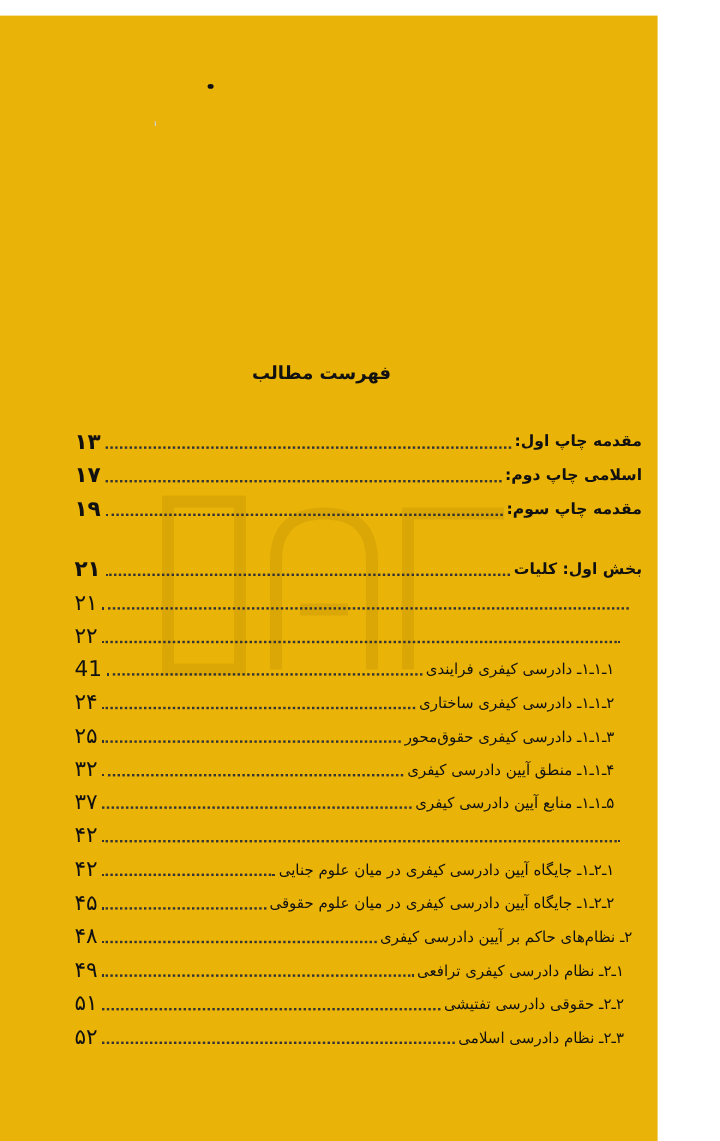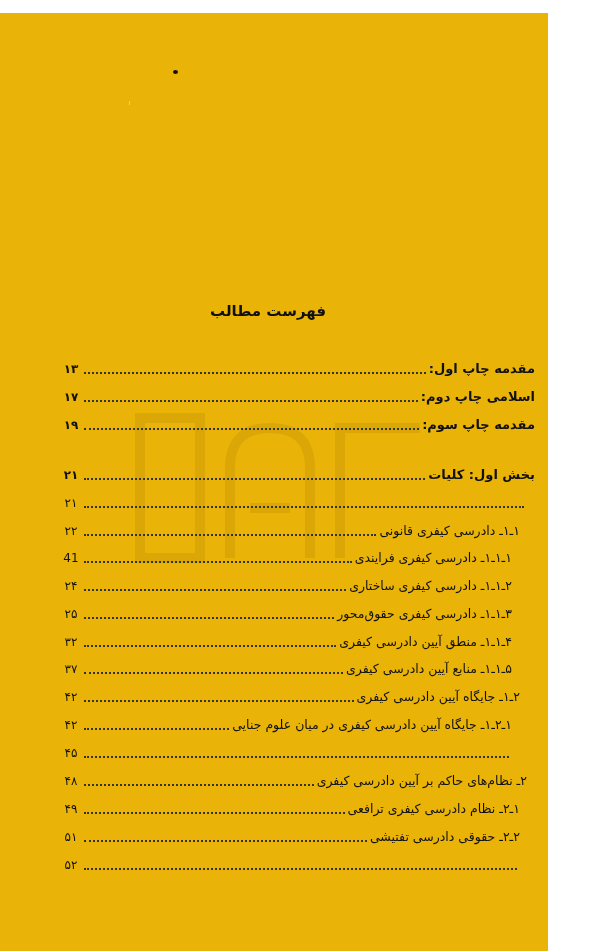--- a/index.html
+++ b/index.html
@@ -87,21 +87,21 @@
     }
     .toc-row .leader {
       flex: 1 1 auto;
       margin: 0 3px 5px 4px;
       border-bottom: 2px dotted #333;
       height: 0;
     }
     .toc-row .page-num {
       flex: 0 0 auto;
       direction: rtl;
-      font-size: 12px;
+      font-size: 18px;
       min-width: 18px;
       text-align: center;
     }
     .lvl-h { right: 65px; font-weight: bold; font-size: 13px; }
     .lvl-1 { right: 73px; }
     .lvl-2 { right: 80px; }
     .lvl-3 { right: 88px; }
   </style>
 </head>
 <body>
@@ -143,21 +143,20 @@
       <li class="toc-row lvl-h" style="top: 450px;">
         <span class="label">بخش اول: کلیات</span>
         <span class="leader"></span>
         <span class="page-num">۲۱</span>
       </li>
       <li class="toc-row lvl-1" style="top: 478px;">
         <span class="leader"></span>
         <span class="page-num">۲۱</span>
       </li>
       <li class="toc-row lvl-2" style="top: 506px;">
-        <span class="label">۱ـ۱ـ دادرسی کیفری قانونی</span>
         <span class="leader"></span>
         <span class="page-num">۲۲</span>
       </li>
       <li class="toc-row lvl-3" style="top: 533px;">
         <span class="label">۱ـ۱ـ۱ـ دادرسی کیفری فرایندی</span>
         <span class="leader"></span>
         <span class="page-num">41</span>
       </li>
       <li class="toc-row lvl-3" style="top: 561px;">
         <span class="label">۲ـ۱ـ۱ـ دادرسی کیفری ساختاری</span>
@@ -173,46 +172,47 @@
         <span class="label">۴ـ۱ـ۱ـ منطق آیین دادرسی کیفری</span>
         <span class="leader"></span>
         <span class="page-num">۳۲</span>
       </li>
       <li class="toc-row lvl-3" style="top: 644px;">
         <span class="label">۵ـ۱ـ۱ـ منابع آیین دادرسی کیفری</span>
         <span class="leader"></span>
         <span class="page-num">۳۷</span>
       </li>
       <li class="toc-row lvl-2" style="top: 672px;">
-        <span class="label">۲ـ۱ـ جایگاه آیین دادرسی کیفری</span>
         <span class="leader"></span>
         <span class="page-num">۴۲</span>
       </li>
       <li class="toc-row lvl-3" style="top: 700px;">
         <span class="label">۱ـ۲ـ۱ـ جایگاه آیین دادرسی کیفری در میان علوم جنایی</span>
         <span class="leader"></span>
         <span class="page-num">۴۲</span>
       </li>
       <li class="toc-row lvl-3" style="top: 728px;">
+        <span class="label">۲ـ۲ـ۱ـ جایگاه آیین دادرسی کیفری در میان علوم حقوقی</span>
         <span class="leader"></span>
         <span class="page-num">۴۵</span>
       </li>
       <li class="toc-row lvl-1" style="top: 756px;">
         <span class="label">۲ـ نظام‌های حاکم بر آیین دادرسی کیفری</span>
         <span class="leader"></span>
         <span class="page-num">۴۸</span>
       </li>
       <li class="toc-row lvl-2" style="top: 784px;">
         <span class="label">۱ـ۲ـ نظام دادرسی کیفری ترافعی</span>
         <span class="leader"></span>
         <span class="page-num">۴۹</span>
       </li>
       <li class="toc-row lvl-2" style="top: 812px;">
         <span class="label">۲ـ۲ـ حقوقی دادرسی تفتیشی</span>
         <span class="leader"></span>
         <span class="page-num">۵۱</span>
       </li>
       <li class="toc-row lvl-2" style="top: 840px;">
+        <span class="label">۳ـ۲ـ نظام دادرسی اسلامی</span>
         <span class="leader"></span>
         <span class="page-num">۵۲</span>
       </li>
     </ul>
 </div>
 
 </body></html>

